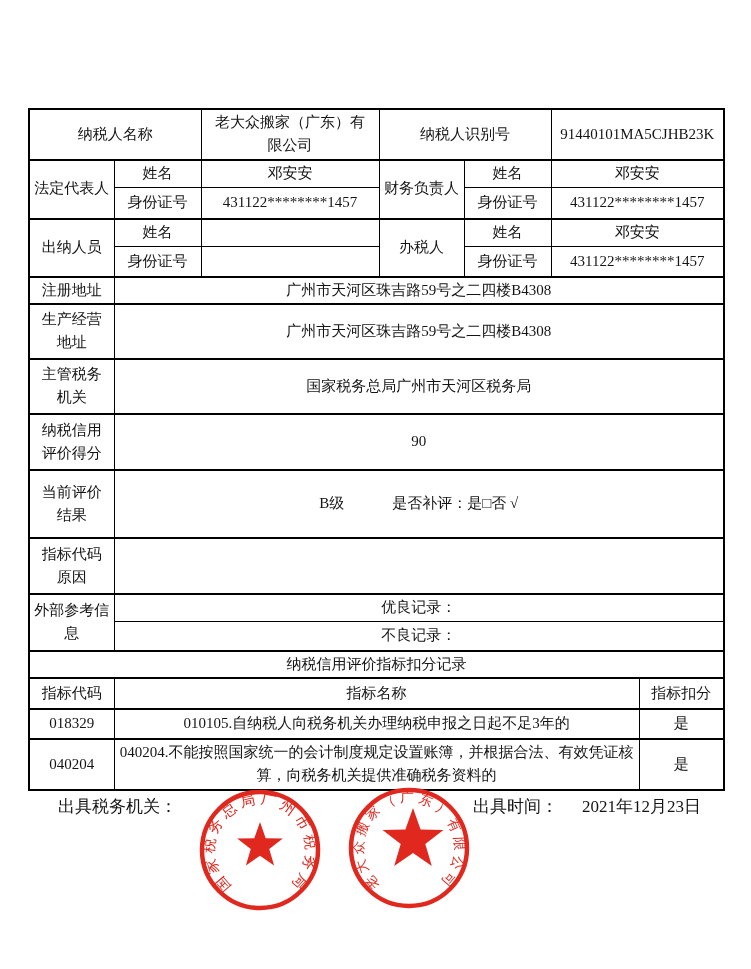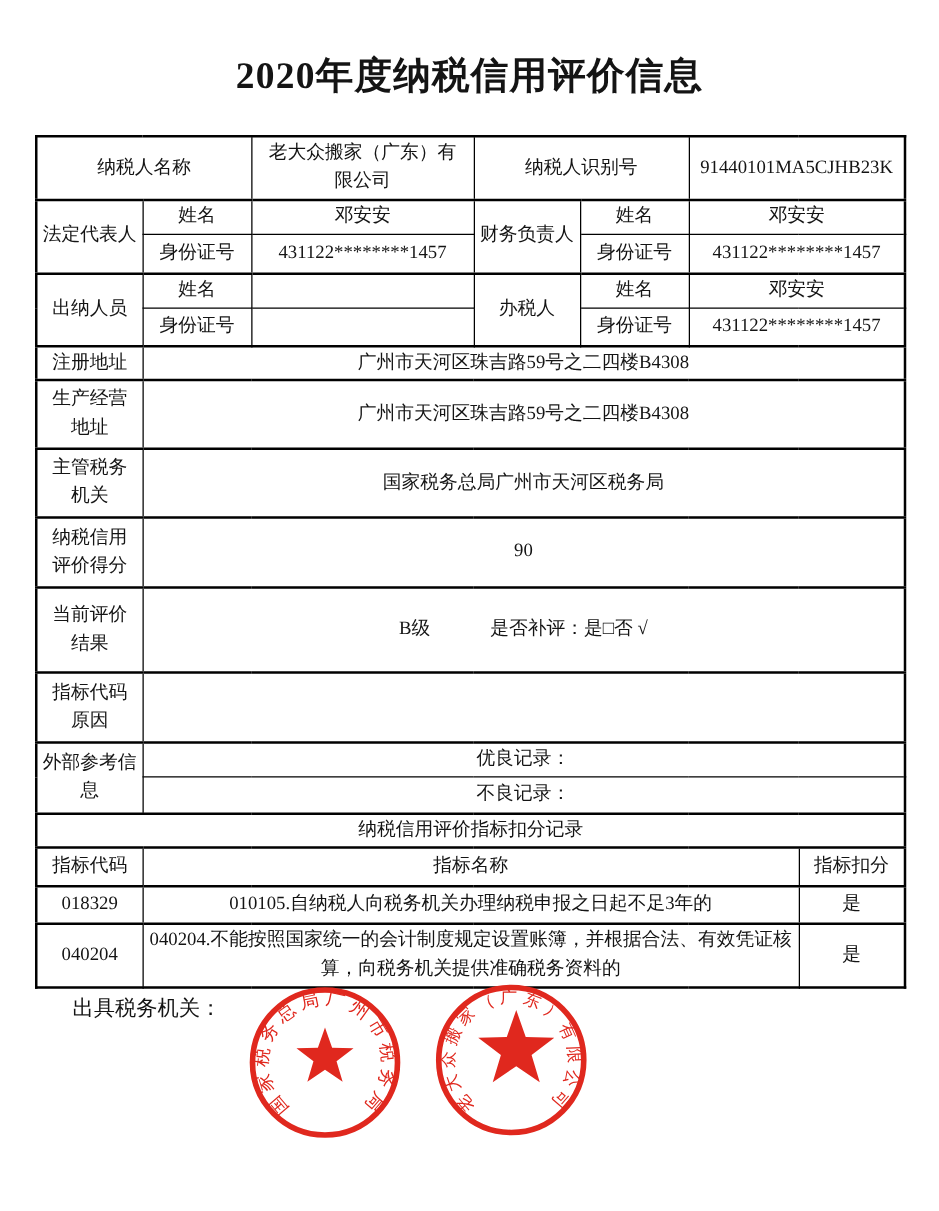--- a/index.html
+++ b/index.html
@@ -39,21 +39,20 @@
   .issue-time .date{margin-left:24px;}
   svg.seal{position:absolute;}
   .seal1{left:168px;top:4px;}
   .seal2{left:317px;top:2px;}
 </style>
 </head>
 <body>
 
 <div class="page">
 
-  <div class="doc-title">2020年度纳税信用评价信息</div>
 
   <table class="main">
     <colgroup>
       <col style="width:85px">
         <col style="width:87px">
         <col style="width:178px">
       <col style="width:85px">
         <col style="width:87px">
         <col style="width:88px">
         <col style="width:85px">
@@ -149,20 +148,23 @@
     <tr class="t r17">
       <td>040204</td>
       <td colspan="5">040204.不能按照国家统一的会计制度规定设置账簿，并根据合法、有效凭证核算，向税务机关提供准确税务资料的</td>
       <td>是</td>
     </tr>
   </tbody>
     </table>
 
   <div class="footer">
     <div class="footer-label issuer">出具税务机关：</div>
+    <div class="footer-label issue-time">
+      <span>出具时间：</span><span class="date">2021年12月23日</span>
+    </div>
 
     <svg class="seal seal1" width="128" height="128" viewBox="-64 -64 128 128">
       <circle r="58" fill="none" stroke="#e0281e" stroke-width="4.5"></circle>
       <path id="sealArc1" d="M -26.4 37.7 A 46 46 0 1 1 26.4 37.7" fill="none"></path>
       <text fill="#e0281e" font-size="15" letter-spacing="4" text-anchor="middle">
         <textPath href="#sealArc1" startOffset="50%">国家税务总局广州市税务局</textPath>
       </text>
       <polygon fill="#e0281e" transform="translate(0,-4)" points="0,-24 5.7,-7.85 22.83,-7.42 9.23,3 14.11,19.42 0,9.7 -14.11,19.42 -9.23,3 -22.83,-7.42 -5.7,-7.85"></polygon>
     </svg>
 

